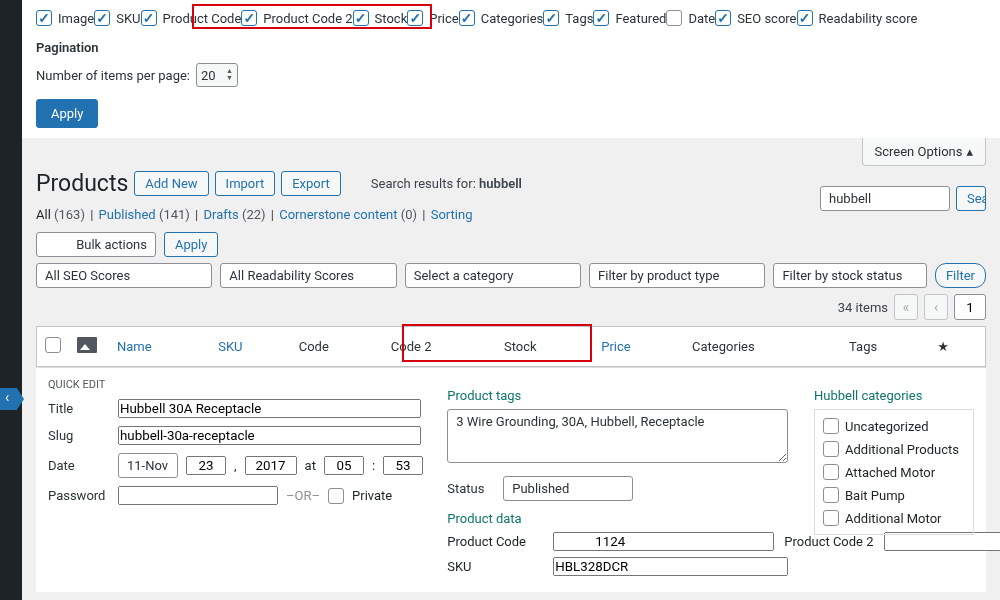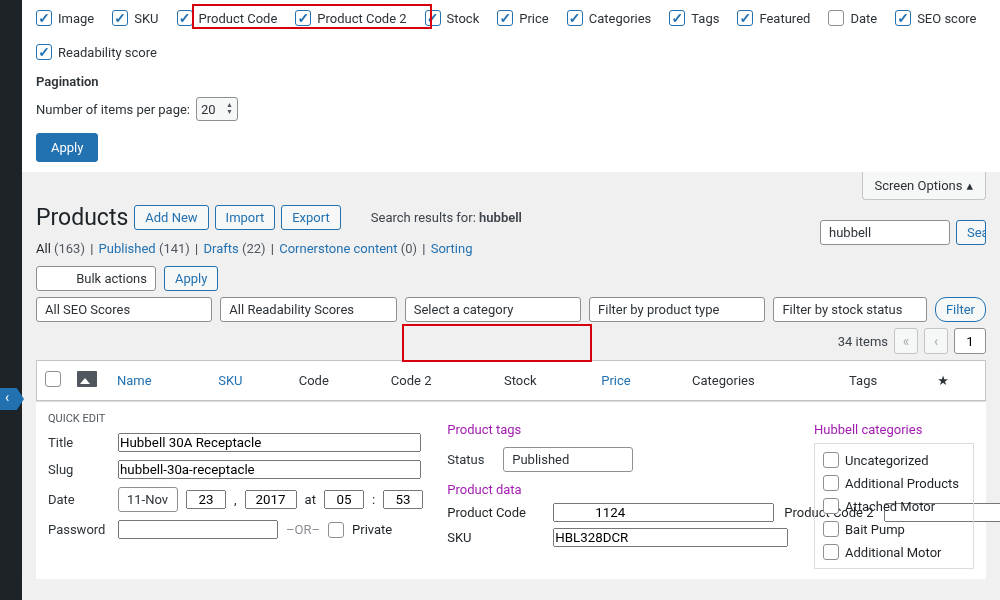--- a/index.html
+++ b/index.html
@@ -4,21 +4,21 @@
 <style>
 * { box-sizing: border-box; margin: 0; padding: 0; font-family: -apple-system, BlinkMacSystemFont, "Segoe UI", Roboto, sans-serif; }
 body { background: #f1f1f1; font-size: 13px; color: #1d2327; }
 .admin-bar { position: fixed; top: 0; left: 0; width: 22px; height: 600px; background: #1d2327; z-index: 100; }
 .flyout { position: absolute; top: 388px; left: 0; width: 24px; height: 22px; background: #2271b1; clip-path: polygon(0 0, 70% 0, 100% 50%, 70% 100%, 0 100%); }
 .flyout::after { content: "‹"; color: #fff; font-size: 14px; position: relative; left: 5px; top: 1px; }
 .wrap { margin-left: 22px; background: #fff; }
 
 
 .screen-opts-panel { padding: 10px 14px; font-size: 13px; color: #2c3338; }
-.opt-row { display: flex; flex-wrap: wrap; gap: 18px; align-items: center; }
+.opt-row { display: flex; flex-wrap: wrap; align-items: center; }
 .opt { display: flex; align-items: center; gap: 6px; cursor: pointer; }
 .chk { appearance: none; width: 16px; height: 16px; border: 1px solid #8c8f94; border-radius: 3px; display: inline-flex; align-items: center; justify-content: center; background: #fff; cursor: pointer; }
 .chk:checked { border-color: #2271b1; }
 .chk:checked::after { content: "✓"; color: #2271b1; font-size: 14px; line-height: 1; font-weight: 700; }
 .section-label { font-weight: 600; margin: 14px 0 8px; }
 .per-page-row { display: flex; align-items: center; gap: 6px; margin-top: 4px; }
 .spinbox { width: 42px; height: 24px; border: 1px solid #8c8f94; border-radius: 3px; display: inline-flex; align-items: center; justify-content: space-between; padding: 0 4px; background: #f6f7f7; }
 .spin-btns { display: flex; flex-direction: column; font-size: 7px; line-height: 7px; color: #50575e; }
 .btn-primary { background: #2271b1; border: 1px solid #2271b1; color: #fff; border-radius: 3px; padding: 6px 14px; font-size: 13px; cursor: pointer; margin-top: 12px; }
 
@@ -71,21 +71,21 @@
 .qe-title { text-transform: uppercase; font-size: 11px; color: #50575e; margin-bottom: 8px; }
 .qe-row { display: flex; align-items: center; gap: 8px; margin-bottom: 8px; }
 .qe-label { width: 62px; font-size: 13px; color: #2c3338; flex-shrink: 0; }
 .qe-input { flex: 1; }
 .date-sel { width: 78px; }
 .date-num { width: 40px; text-align: center; }
 .or { color: #8c8f94; }
 .ta { width: 100%; height: 54px; resize: vertical; }
 .cat-panel { border: 1px solid #dcdcde; padding: 8px; font-size: 13px; display: flex; flex-direction: column; gap: 7px; }
 .cat-item { display: flex; align-items: center; gap: 6px; }
-.fieldset-title { font-size: 13px; color: #a21caf; margin: 10px 0 6px; }
+.fieldset-title { font-size: 13px; color: #0f766e; margin: 10px 0 6px; }
 .pd-row { display: flex; align-items: center; gap: 10px; margin-bottom: 6px; }
 .pd-row label { width: 96px; font-size: 13px; flex-shrink: 0; }
 .pd-input { flex: 0 0 100px; padding-left: 40px; }
 
 .rel-container { position: relative; }
 </style>
 </head>
 <body>
 
 <div class="admin-bar">
@@ -255,20 +255,21 @@
           <span class="qe-label">Password</span>
           <input class="inp" style="width: 160px;">
           <span class="or">–OR–</span>
           <input type="checkbox" class="chk" style="">
           <span>Private</span>
         </div>
       </div>
 
       <div class="qe-col" style="flex:1.05">
         <div class="fieldset-title">Product tags</div>
+        <textarea class="ta" style="">3 Wire Grounding, 30A, Hubbell, Receptacle</textarea>
 
         <div class="qe-row" style="margin-top:10px">
           <span class="qe-label" style="width:48px">Status</span>
           <select class="sel" style="width:130px"><option>Published</option></select>
         </div>
 
         <div class="fieldset-title">Product data</div>
         <div class="pd-row">
           <label>Product Code</label>
           <input class="inp pd-input" value="1124" style="">

